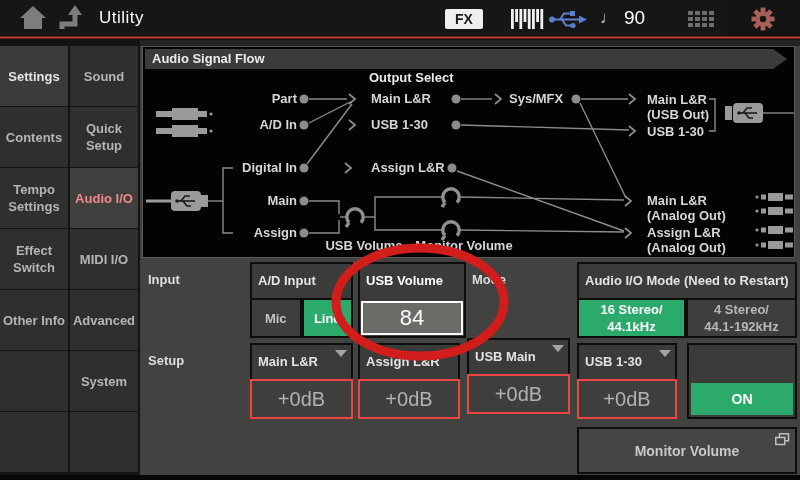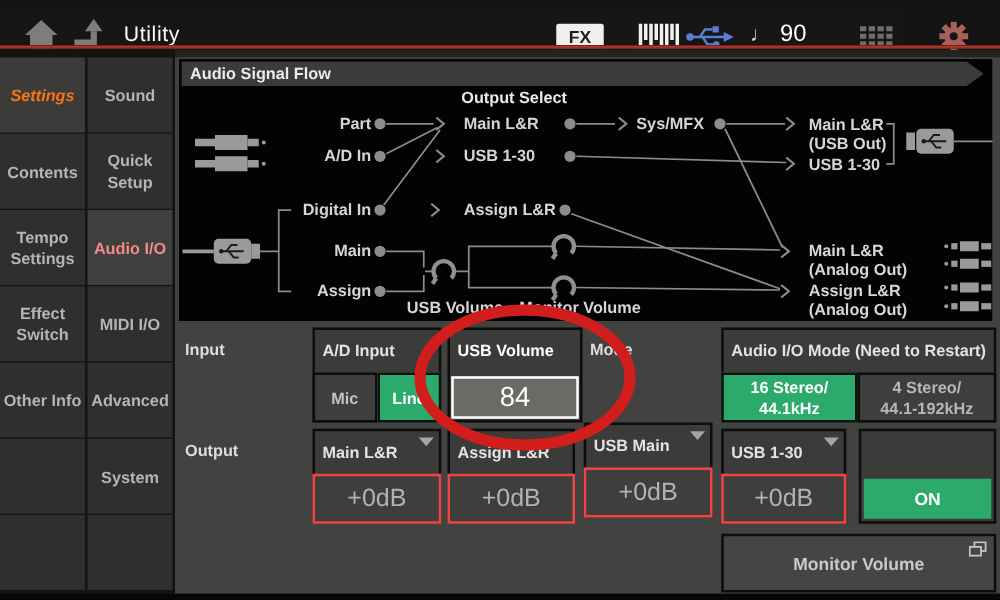--- a/index.html
+++ b/index.html
@@ -6,37 +6,37 @@
   html,body { background:#000; }
   .screen {
     position:relative; width:800px; height:480px; overflow:hidden;
     background:#141414;
     font-family:"Liberation Sans","DejaVu Sans",sans-serif;
     -webkit-font-smoothing:antialiased;
   }
   .abs { position:absolute; }
 
   
-  .topbar { position:absolute; left:0; top:10px; width:722px; height:36px; background:#161616; }
+  .topbar { position:absolute; left:0; top:0; width:722px; height:36px; background:#161616; }
   .tb-title { position:absolute; left:99px; top:8px; font-size:17px; color:#fafafa; letter-spacing:.5px; }
   .fx-badge { position:absolute; left:445px; top:9px; width:38px; height:20px; background:#efefef;
     border-radius:2px; color:#1d1d1d; font-weight:bold; font-size:14px; text-align:center; line-height:20px; }
   .tempo-num { position:absolute; left:624px; top:7px; font-size:19px; color:#fff; }
   .note-glyph { position:absolute; left:600px; top:8px; font-size:17px; color:#cfcfcf; }
   .grid-icon { position:absolute; left:688px; top:11px; display:grid;
     grid-template-columns:repeat(4,5px); grid-auto-rows:4px; gap:2px; }
   .grid-icon i { background:#6e6e6e; }
   .redline { position:absolute; left:0; top:36px; width:800px; height:3px; background:#c84130; border-top:1px solid #6e2018; border-bottom:1px solid #6e2018;}
 
   
   .sidebar { position:absolute; left:0; top:40px; width:140px; height:440px; background:#131311; }
   .sb-cell { position:absolute; width:68px; height:60px; background:#2f2f2d; color:#b5b5b5;
     font-size:13px; font-weight:bold; line-height:17px; text-align:center;
     display:flex; align-items:center; justify-content:center; padding:2px; }
-  .sb-cell.sel1 { background:#3b3b39; color:#f97316;font-style:italic; }
+  .sb-cell.sel1 { background:#3b3b39; color:#e5e5e5; }
   .sb-cell.sel2 { background:#3f3f3d; color:#f18a8a; }
 
   
   .main-bg { position:absolute; left:140px; top:40px; width:660px; height:435px; background:#424240; }
   .main-topstrip { position:absolute; left:140px; top:40px; width:660px; height:6px; background:#232321; }
 
   
   .flow-panel { position:absolute; left:142px; top:46px; width:653px; height:212px;
     background:#030303; border:1px solid #5a5a58;padding-left:36px; }
   .flow-header { position:absolute; left:2px; top:2px; width:642px; height:20px; background:#3b3b39;
@@ -329,21 +329,21 @@
     <div class="dl" style="left:504px;top:77px">USB 1-30</div>
     <div class="dl" style="left:504px;top:146px">Main L&amp;R</div>
     <div class="dl" style="left:504px;top:161px">(Analog Out)</div>
     <div class="dl" style="left:504px;top:178px">Assign L&amp;R</div>
     <div class="dl" style="left:504px;top:193px">(Analog Out)</div>
     <div class="dl" style="left:175px;top:191px;width:92px;text-align:center">USB Volume</div>
     <div class="dl" style="left:264px;top:191px;width:114px;text-align:center">Monitor Volume</div>
   </div>
 
   <div class="row-label" style="left:148px;top:272px">Input</div>
-  <div class="row-label" style="left:148px;top:353px">Output</div>
+  <div class="row-label" style="left:148px;top:353px">Setup</div>
   <div class="row-label" style="left:472px;top:272px">Mode</div>
 
   <div class="cell" style="left:250px;top:262px;width:103px;height:76px">
     <div class="cell-h">A/D Input</div>
     <div class="btnrow">
       <div class="sel-btn">
           <span>Mic</span>
         </div>
       <div class="sel-btn on">
           <span>Line</span>

